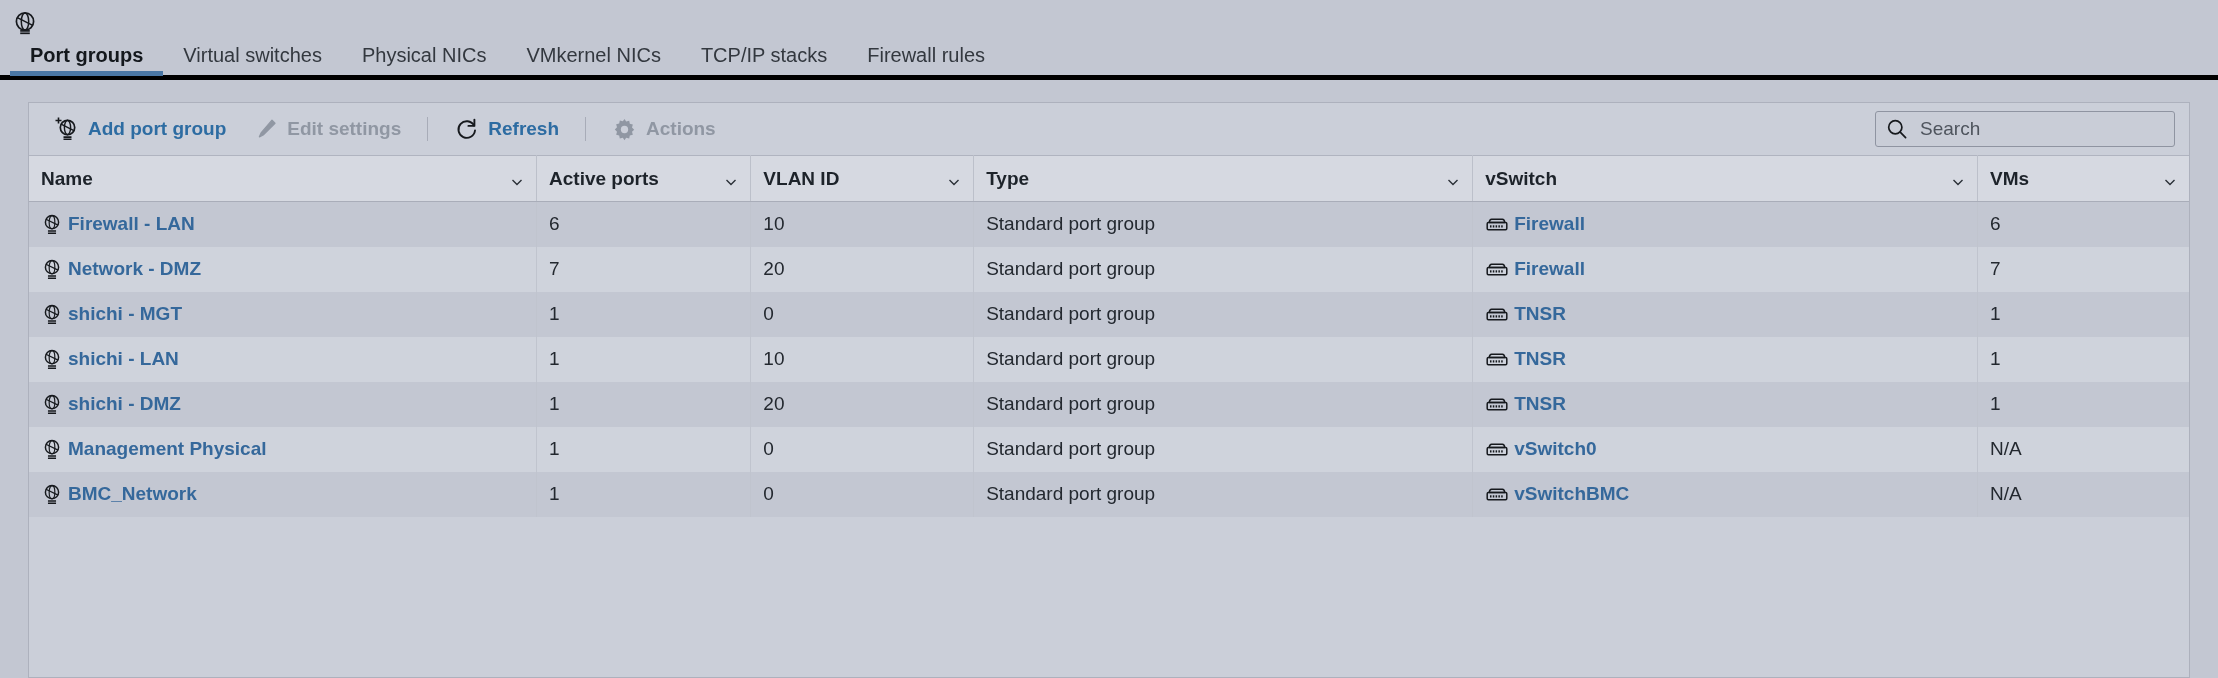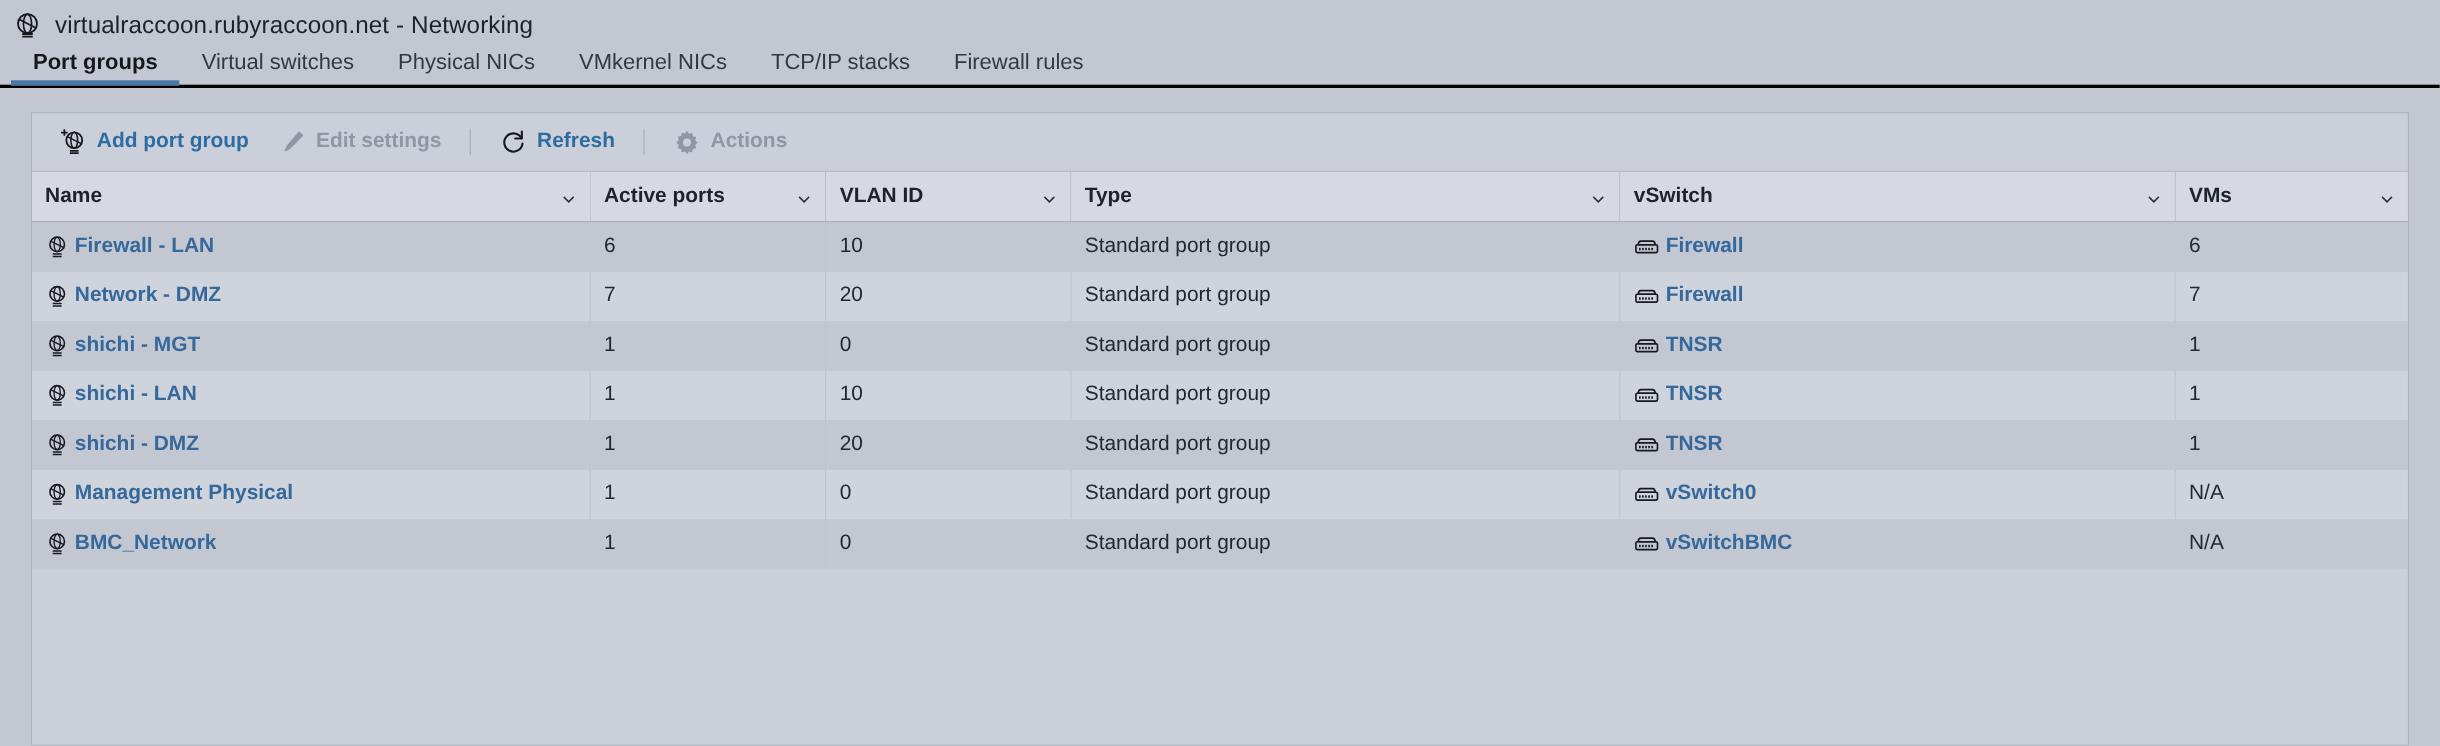--- a/index.html
+++ b/index.html
@@ -27,21 +27,21 @@
     letter-spacing: 0.1px;
     white-space: nowrap;
   }
 
   
   .tabbar {
     display: flex;
     align-items: flex-end;
     height: 42px;
     padding-left: 10px;
-    border-bottom: 3px solid #000000;
+    border-bottom: 5px solid #000000;
     position: relative;
   }
   .tab {
     font-size: 20px;
     color: #33383f;
     padding: 0 20px 10px 20px;
     cursor: pointer;
     white-space: nowrap;
     position: relative;
     line-height: 1;
@@ -205,21 +205,20 @@
 <div class="app-header">
   <span class="icon">
     <svg width="26" height="26" viewBox="0 0 26 26">
       <circle cx="13" cy="11.5" r="8.6" fill="none" stroke="#16191d" stroke-width="1.7"></circle>
       <ellipse cx="13" cy="11.5" rx="3.7" ry="8.6" fill="none" stroke="#16191d" stroke-width="1.5"></ellipse>
       <path d="M5.3 7.6 L20.7 15.4" stroke="#16191d" stroke-width="1.5" fill="none"></path>
       <path d="M8.2 20.9 L17.8 20.9" stroke="#16191d" stroke-width="1.7"></path>
       <path d="M8.2 23.3 L17.8 23.3" stroke="#16191d" stroke-width="1.7"></path>
     </svg>
   </span>
-  <span class="app-title">virtualraccoon.rubyraccoon.net - Networking</span>
 </div>
 
 <div class="tabbar">
   <div class="tab active">Port groups</div>
   <div class="tab">Virtual switches</div>
   <div class="tab">Physical NICs</div>
   <div class="tab">VMkernel NICs</div>
   <div class="tab">TCP/IP stacks</div>
   <div class="tab">Firewall rules</div>
 </div>
@@ -270,20 +269,29 @@
         <svg width="25" height="25" viewBox="0 0 24 24">
           <path fill="#9097a3" d="M12 1.8l1.6 2.5 2.9-.7.6 2.9 2.9.7-.8 2.9 2.1 2.1-2.1 2 .8 2.9-2.9.7-.6 2.9-2.9-.7L12 22.4l-1.6-2.5-2.9.7-.6-2.9-2.9-.7.8-2.9L2.7 12l2.1-2.1-.8-2.9 2.9-.7.6-2.9 2.9.7z"></path>
           <circle cx="12" cy="12" r="3.5" fill="#cbcfd9"></circle>
         </svg>
       </span>
       <span>Actions</span>
     </div>
 
     <div class="tb-spacer"></div>
 
+    <div class="searchbox">
+      <span class="icon">
+        <svg width="22" height="22" viewBox="0 0 22 22">
+          <circle cx="9.3" cy="9.3" r="6.6" fill="none" stroke="#16191d" stroke-width="1.7"></circle>
+          <path d="M14.2 14.2 L19.6 19.6" stroke="#16191d" stroke-width="1.7" stroke-linecap="round"></path>
+        </svg>
+      </span>
+      <input type="text" placeholder="Search" style="">
+    </div>
   </div>
 
   <div class="table-area">
     <table class="grid">
       <colgroup>
         <col style="width:360px">
         <col style="width:152px">
         <col style="width:158px">
         <col style="width:354px">
         <col style="width:358px">

